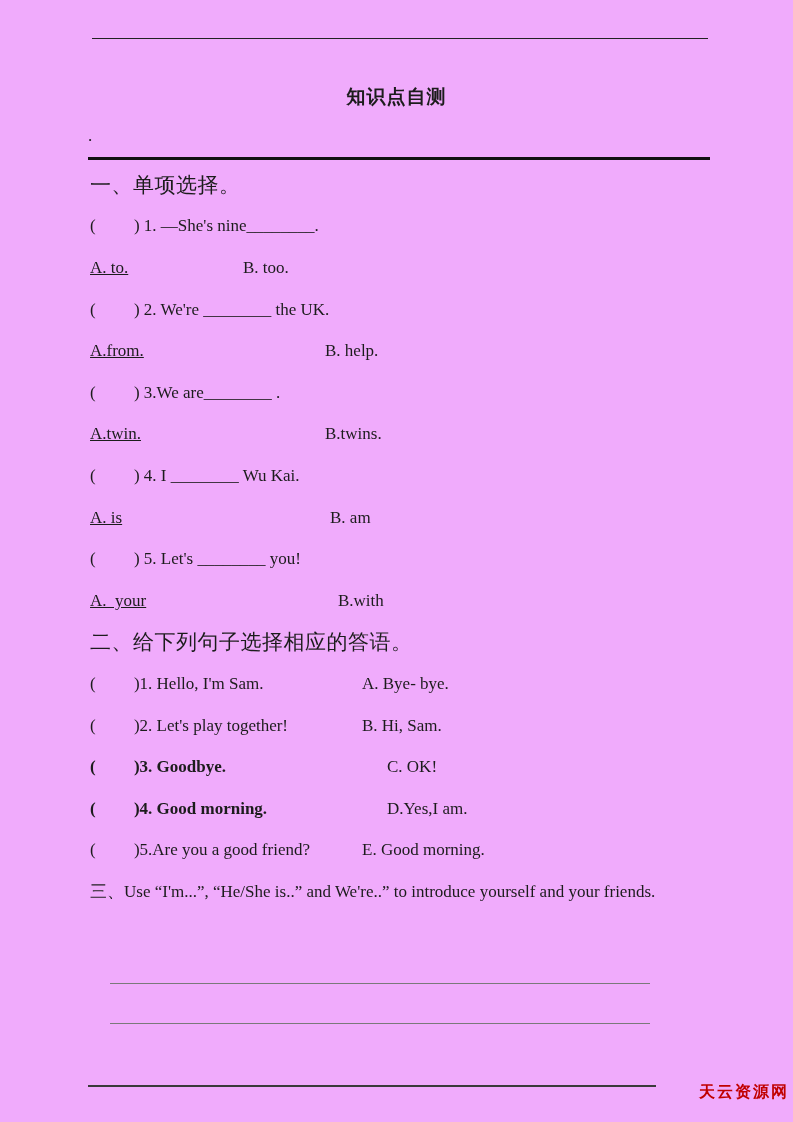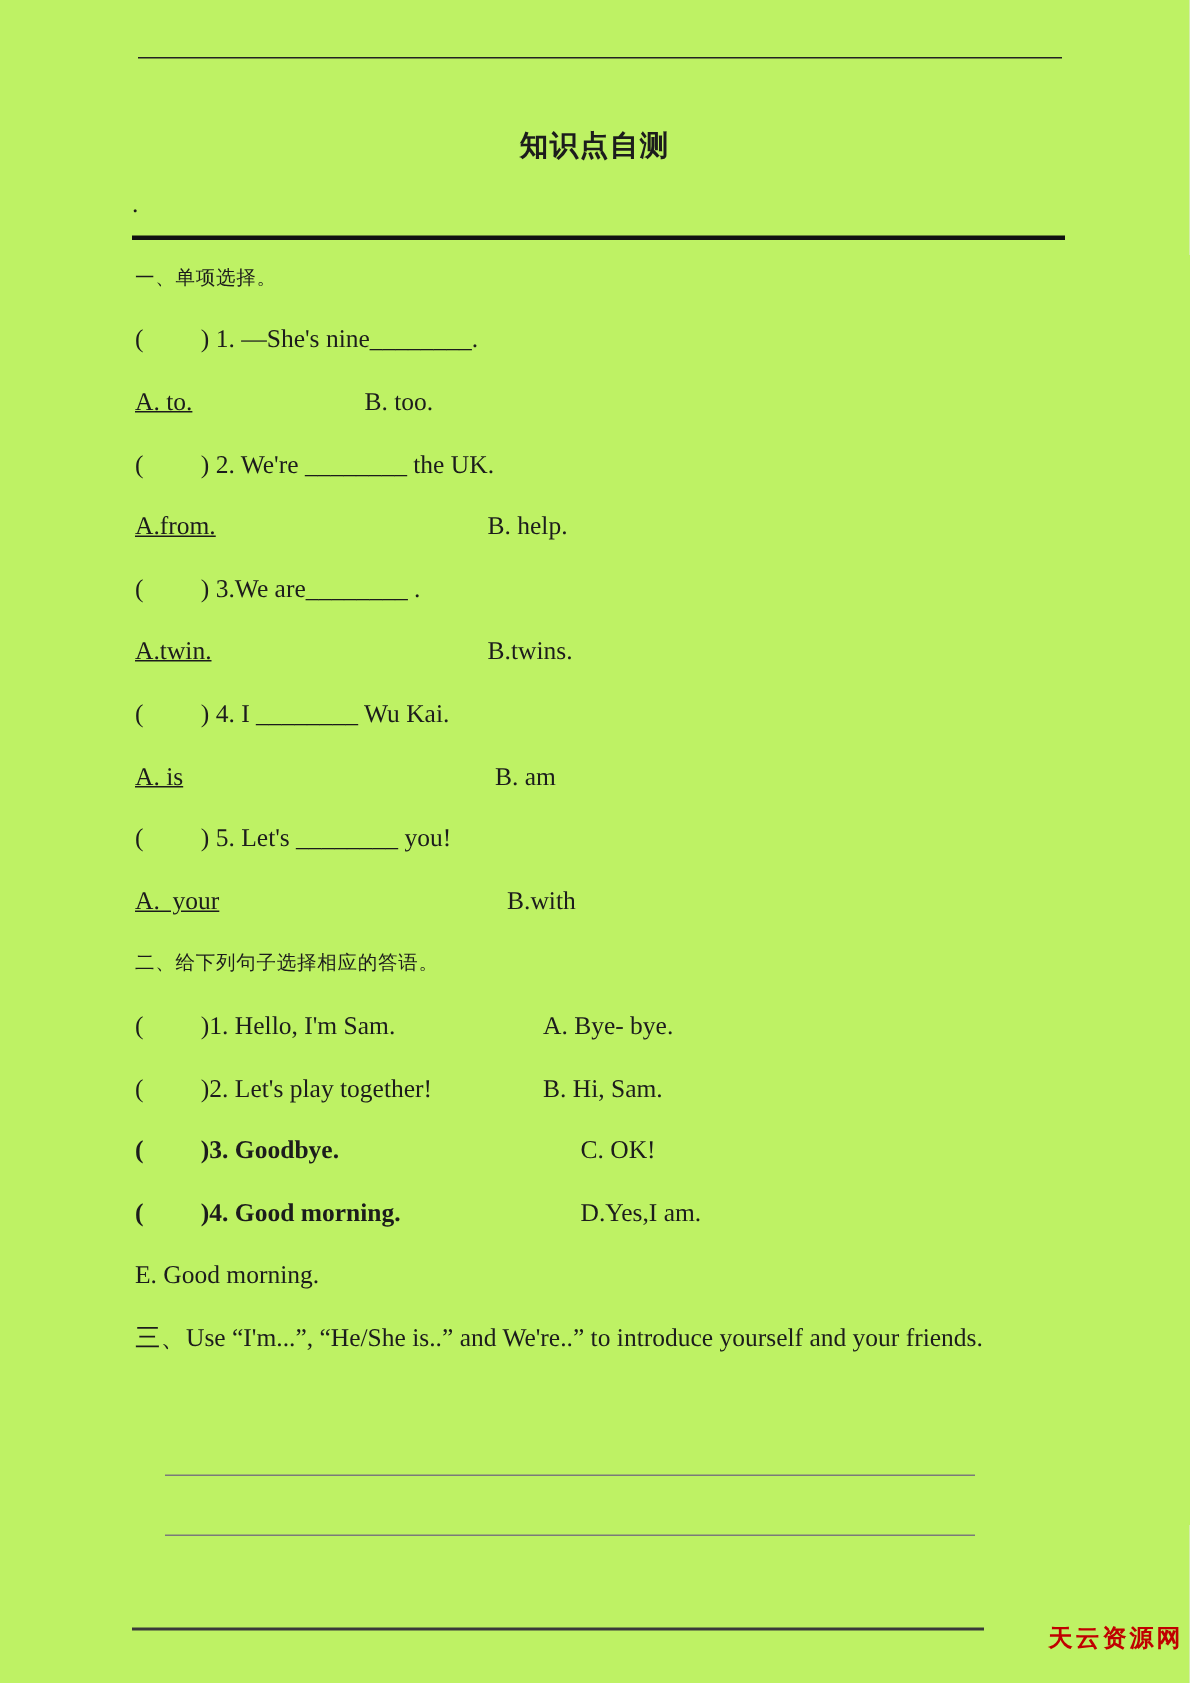--- a/index.html
+++ b/index.html
@@ -1,41 +1,41 @@
 <!DOCTYPE html>
 <html><head>
 <meta charset="utf-8">
 <style>
   html,body { margin:0; padding:0; background:#e8e8e8; }
   .page {
     position:relative;
     width:793px; height:1122px;
     margin:0 auto;
-    background:#bef264;
+    background:#f0abfc;
     font-family:"Liberation Serif","DejaVu Serif",serif;
     color:#1c1c1c;
     font-size:17px;
     overflow:hidden;
   }
   .txt { white-space:pre-wrap; }
 
   .rule-top    { position:absolute; left:92px;  top:38px;   width:616px; border-top:1.5px solid #222; }
   .rule-header { position:absolute; left:88px;  top:157px;  width:622px; border-top:3px solid #111; }
   .rule-bottom { position:absolute; left:88px;  top:1085px; width:568px; border-top:2px solid #3a3a3a; }
 
   .doc-title {
     position:absolute; left:0; top:84px; width:100%;
     text-align:center; font-weight:bold; font-size:19px;
     letter-spacing:1px;
   }
   .stray-dot { position:absolute; left:88px; top:126px; font-size:17px; }
 
   .content { position:absolute; left:90px; top:164px; width:624px; }
   .row { height:41.6px; display:flex; align-items:center; }
-  .heading-cjk { font-size:13px; letter-spacing:0.5px; }
+  .heading-cjk { font-size:21px; letter-spacing:0.5px; }
 
   .opt-a { display:inline-block;text-decoration:underline; }
   .w1 .opt-a { width:153px; }
   .w2 .opt-a { width:235px; }
   .w3 .opt-a { width:235px; }
   .w4 .opt-a { width:240px; }
   .w5 .opt-a { width:248px; }
 
   .match-left { display:inline-block; width:272px; }
   .mwide .match-left { width:297px;font-weight:bold; }
@@ -113,20 +113,21 @@
     </div>
     <div class="row mwide">
       <span class="match-left txt">(         )3. Goodbye.</span>
       <span class="txt">C. OK!</span>
     </div>
     <div class="row mwide">
       <span class="match-left txt">(         )4. Good morning.</span>
       <span class="txt">D.Yes,I am.</span>
     </div>
     <div class="row">
+      <span class="match-left txt">(         )5.Are you a good friend?</span>
       <span class="txt">E. Good morning.</span>
     </div>
 
     <div class="para3 txt">三、Use “I'm...”, “He/She is..” and We're..” to introduce yourself and your friends.</div>
 
   </div>
 
   <div class="answer-line al1"></div>
   <div class="answer-line al2"></div>
 

